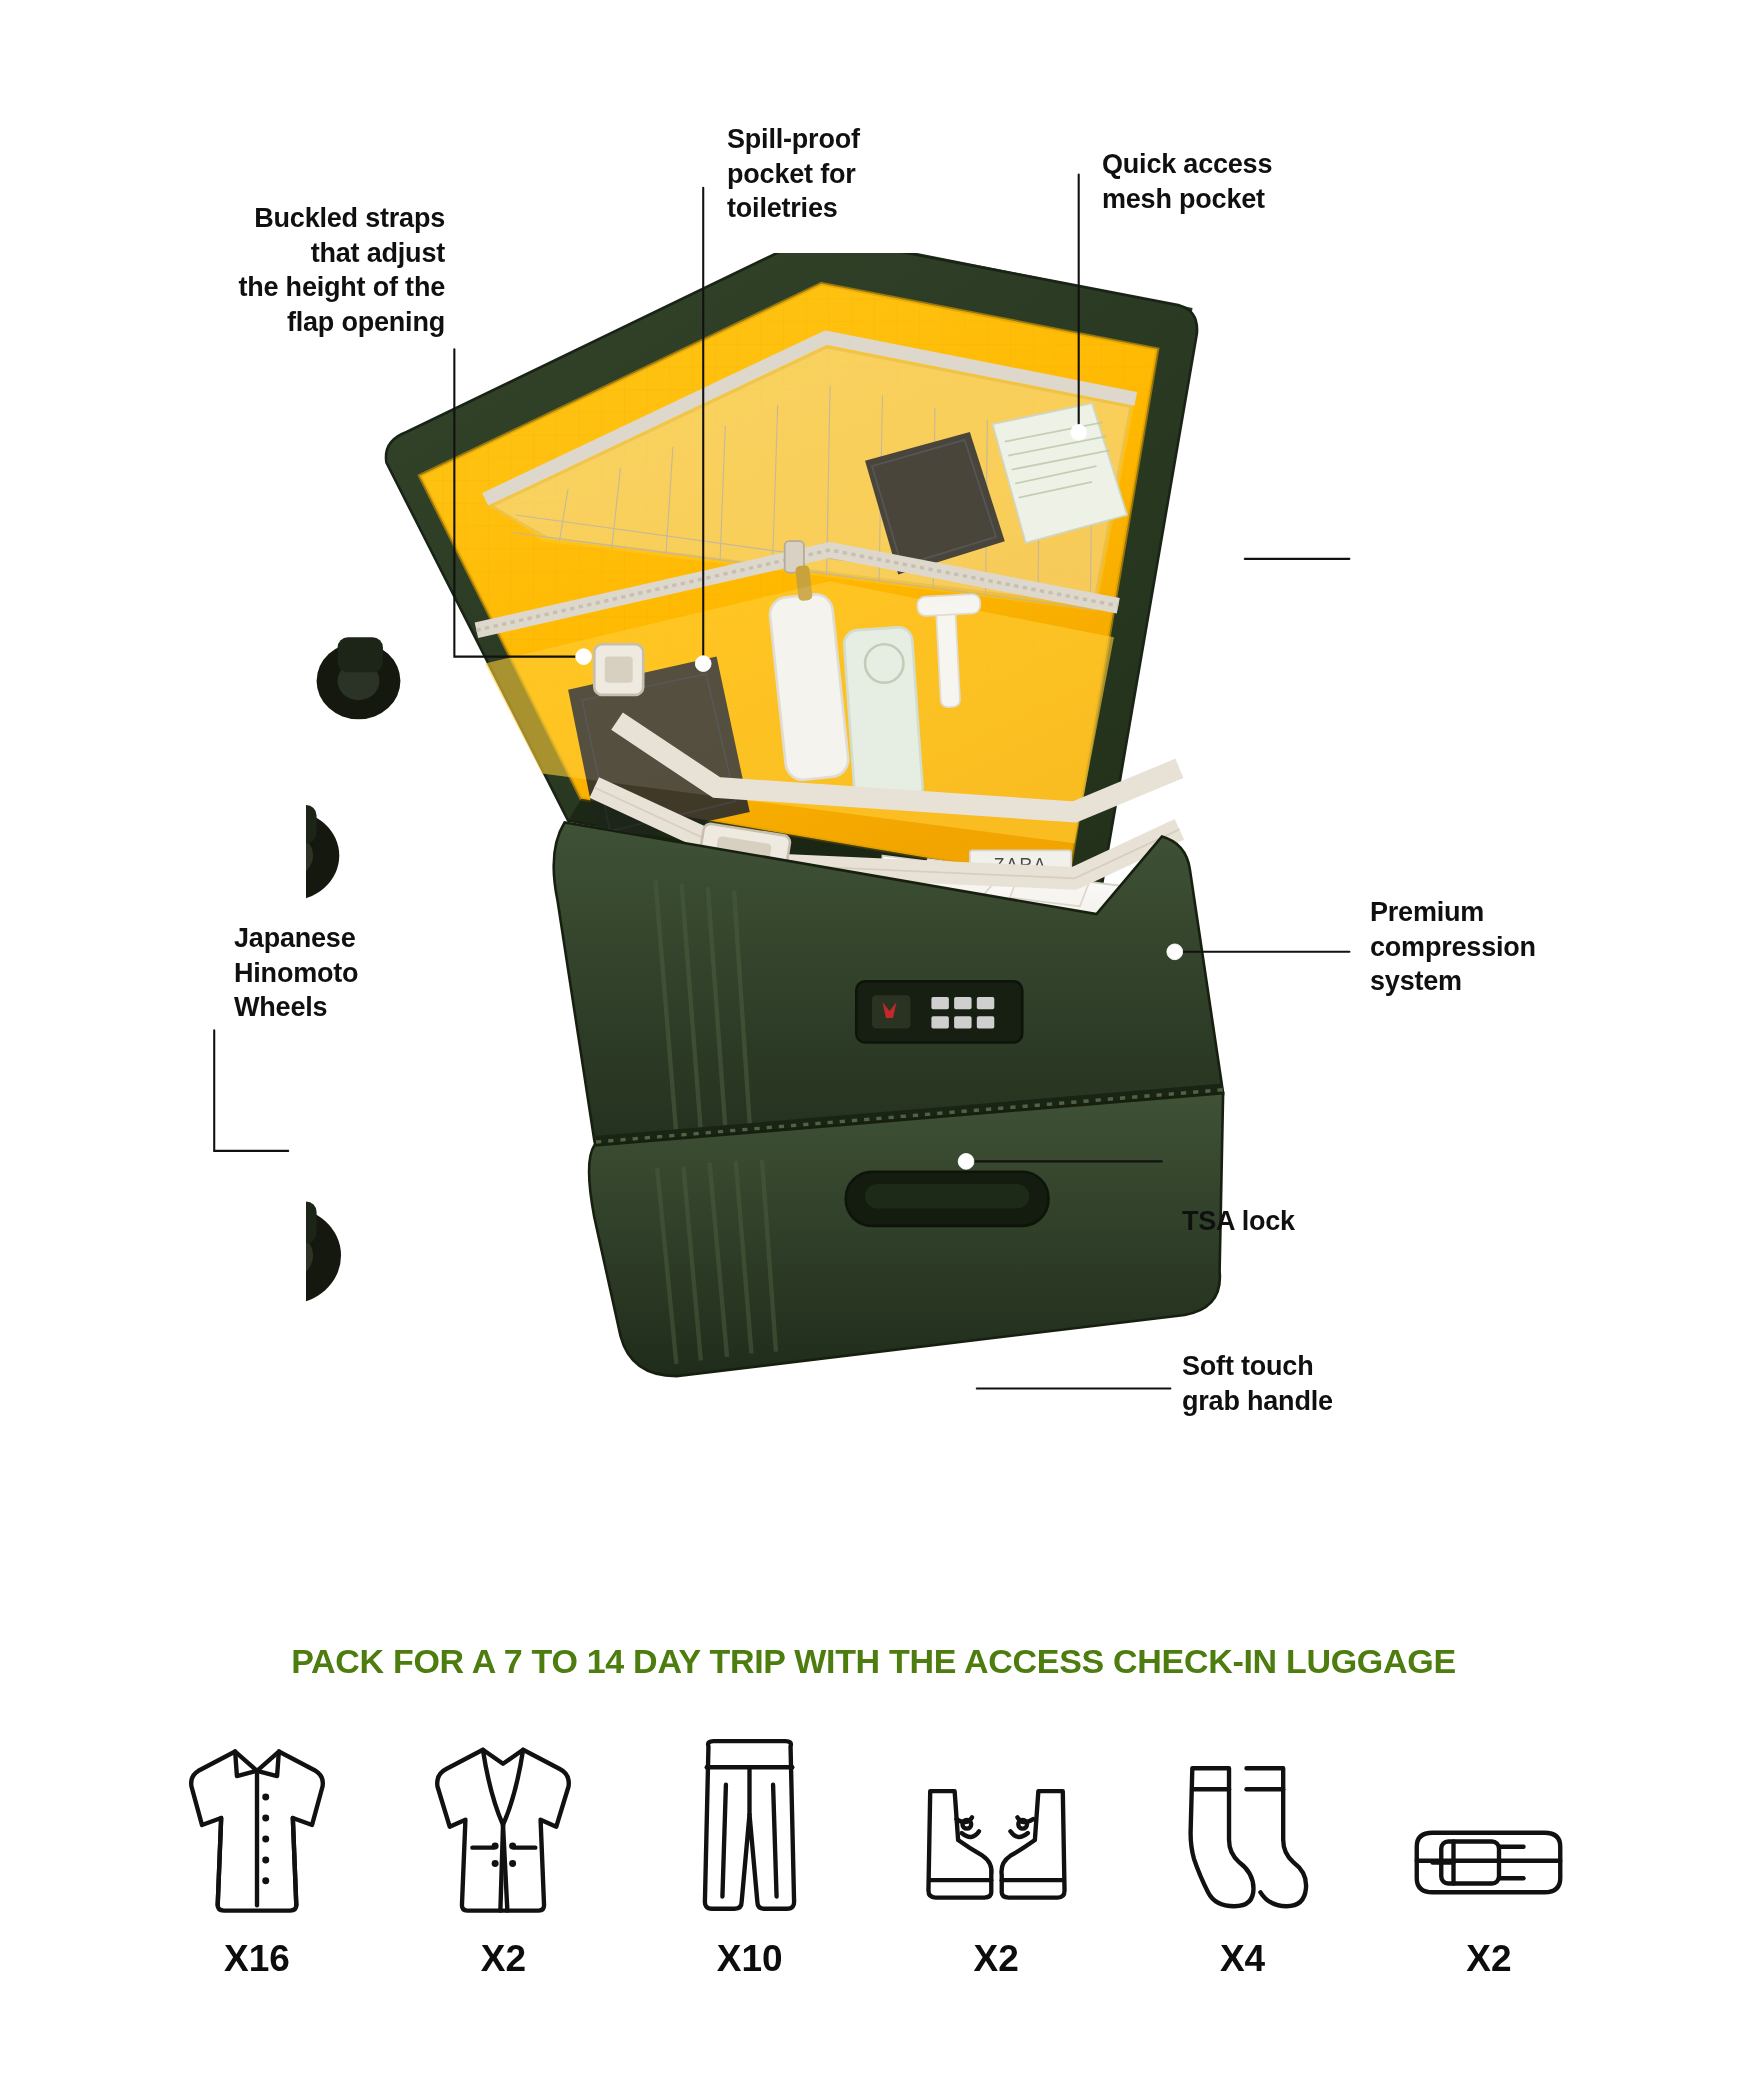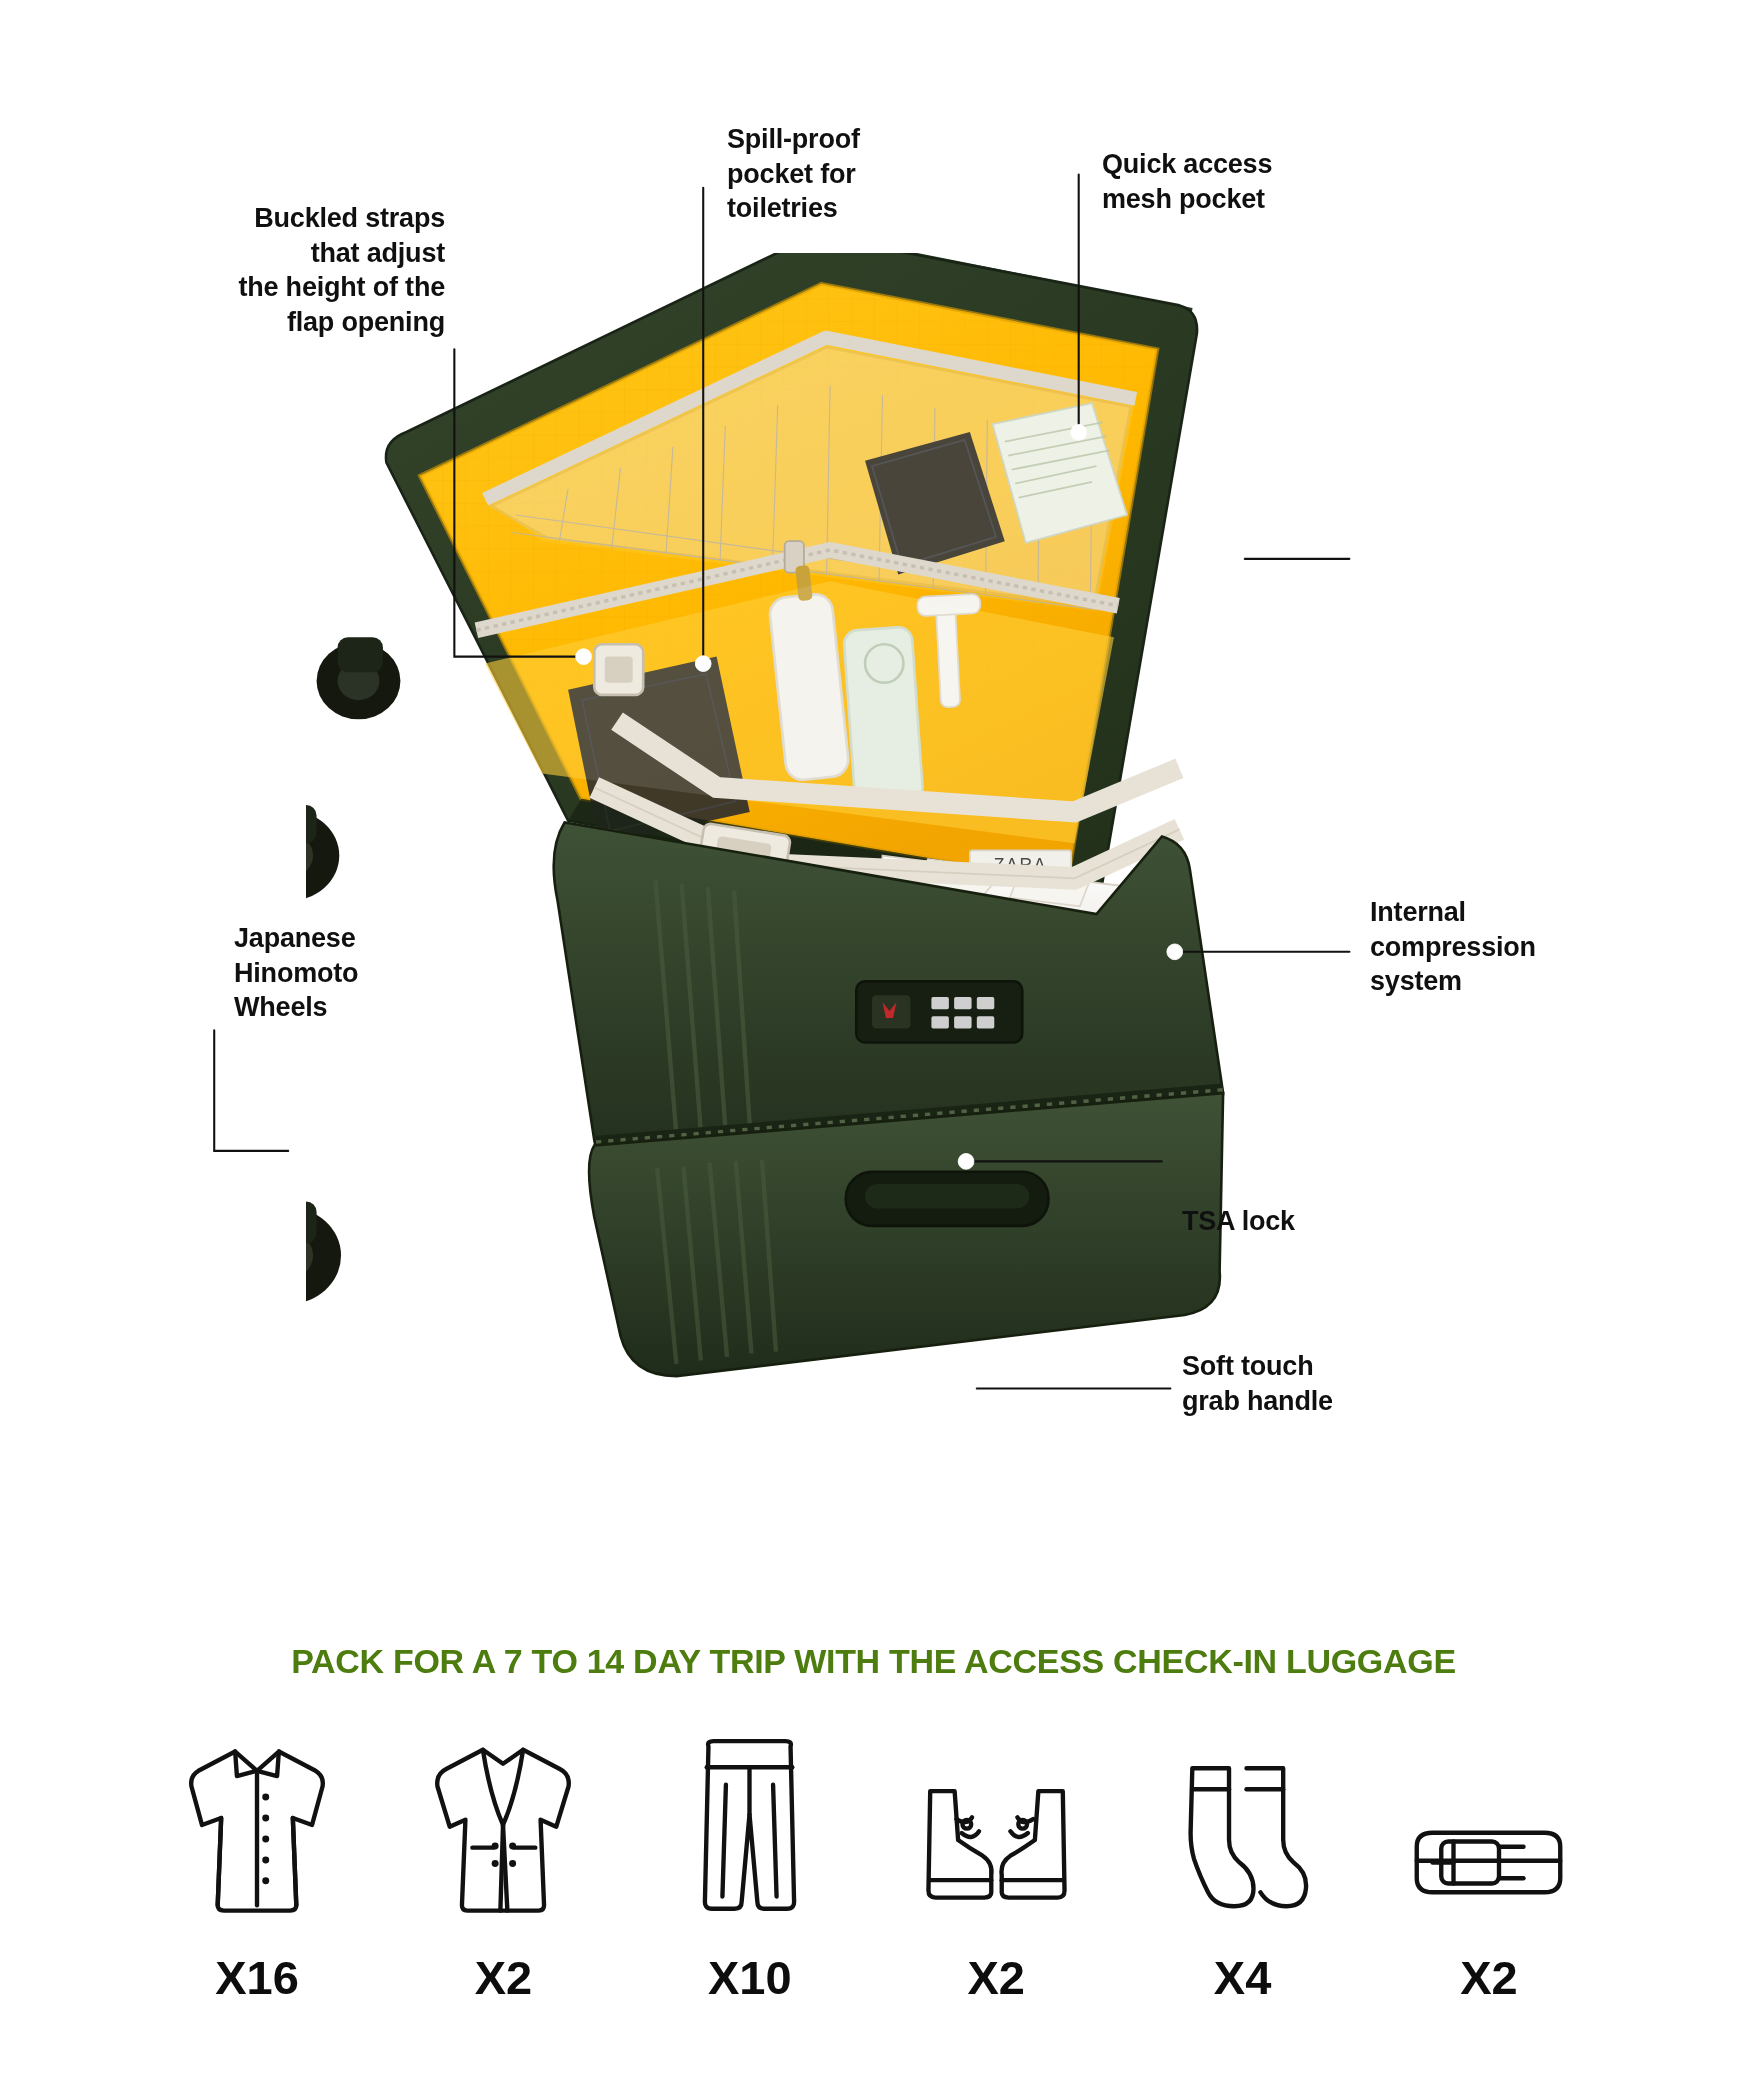--- a/index.html
+++ b/index.html
@@ -83,22 +83,22 @@
     flex-direction: column;
     align-items: center;
   }
   .packing-icon {
     height: 201px;
     display: flex;
     align-items: flex-end;
     justify-content: center;
   }
   .packing-qty {
-    margin-top: 28px;
-    font-size: 47px;
+    margin-top: 16px;
+    font-size: 37px;
     font-weight: 700;
     letter-spacing: 0px;
     color: #0d0d0d;
   }
 </style>
 </head>
 <body>
 
 <div id="diagram">
 
@@ -358,21 +358,21 @@
 flap opening</div>
 
   <div class="callout-label left-align" style="left:727px; top:122px; width:262px;">Spill-proof
 pocket for
 toiletries</div>
 
   <div class="callout-label left-align" style="left:1102px; top:147px; width:262px;">Quick access
 mesh pocket</div>
 
 
-  <div class="callout-label left-align" style="left:1370px; top:895px; width:279px;">Internal
+  <div class="callout-label left-align" style="left:1370px; top:895px; width:279px;">Premium
 compression
 system</div>
 
   <div class="callout-label left-align" style="left:234px; top:921px; width:262px;">Japanese
 Hinomoto
 Wheels</div>
 
   <div class="callout-label left-align" style="left:1182px; top:1204px; width:262px;">TSA lock</div>
 
   <div class="callout-label left-align" style="left:1182px; top:1349px; width:279px;">Soft touch

